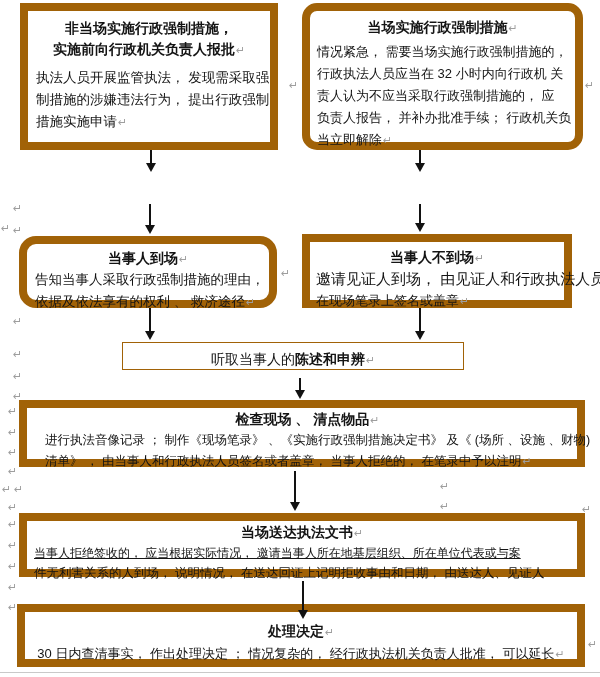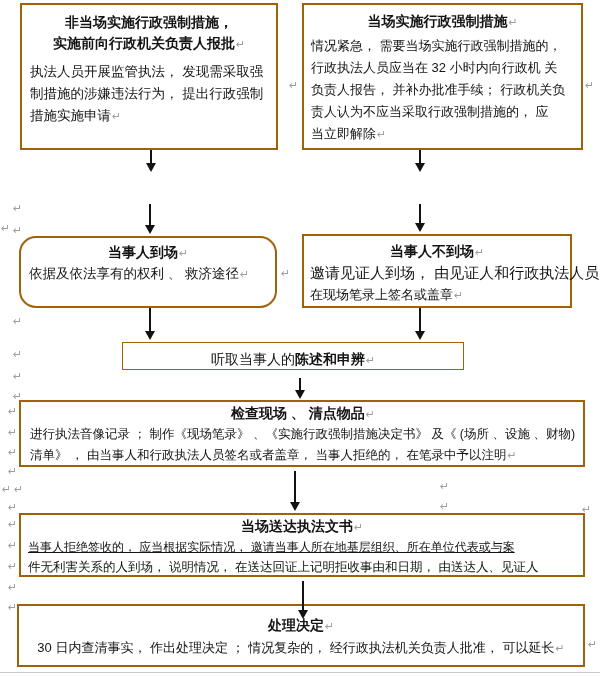--- a/index.html
+++ b/index.html
@@ -1,20 +1,20 @@
 <!DOCTYPE html>
 <html><head>
 <meta charset="utf-8">
 <style>
   html,body{margin:0;padding:0;background:#ffffff;}
   #canvas{
     position:relative;width:600px;height:677px;background:#ffffff;overflow:hidden;
     font-family:"Liberation Sans","DejaVu Sans",sans-serif;color:#141414;
   }
-  .fbox{position:absolute;background:#ffffff;border:2px solid #a16207;box-sizing:border-box;}
+  .fbox{position:absolute;background:#ffffff;border:8px solid #a16207;box-sizing:border-box;}
   .fbox.thin{border-width:1px;}
   .btitle{font-weight:bold;font-size:14px;text-align:center;white-space:nowrap;line-height:21px;}
   .line{white-space:nowrap;line-height:22px;font-size:13.5px;}
   .center{text-align:center;}
   .cr{color:#9e9e9e;font-size:11px;font-weight:normal;padding-left:1px;}
   .mark{position:absolute;color:#9e9e9e;font-size:11px;line-height:11px;}
   .shaft{position:absolute;width:2px;background:#121212;}
   .head{position:absolute;width:0;height:0;border-left:5px solid transparent;
         border-right:5px solid transparent;border-top:9px solid #121212;}
   .emph{font-weight:bold;}
@@ -27,47 +27,48 @@
 
   <div class="fbox" style="left:20px;top:3px;width:258px;height:147px;padding:7px 8px 0 8px;">
     <div class="btitle">非当场实施行政强制措施，</div>
     <div class="btitle"><span>实施前向行政机关负责人报批</span><span class="cr">↵</span></div>
     <div style="height:6px;"></div>
     <div class="line">执法人员开展监管执法， 发现需采取强</div>
     <div class="line">制措施的涉嫌违法行为， 提出行政强制</div>
     <div class="line"><span>措施实施申请</span><span class="cr">↵</span></div>
   </div>
 
-  <div class="fbox" style="left:302px;top:3px;width:281px;height:147px;padding:6px 7px 0 7px;">
+  <div class="fbox" style="left:302px;top:3px;width:281px;height:147px;padding:6px 7px 0 7px;border-radius:15px;">
     <div class="btitle"><span>当场实施行政强制措施</span><span class="cr">↵</span></div>
     <div style="height:2px;"></div>
     <div class="line" style="font-size:13px;line-height:22px;">情况紧急， 需要当场实施行政强制措施的，</div>
     <div class="line" style="font-size:13px;line-height:22px;">行政执法人员应当在 32 小时内向行政机 关</div>
+    <div class="line" style="font-size:13px;line-height:22px;">责人认为不应当采取行政强制措施的， 应</div>
     <div class="line" style="font-size:13px;line-height:22px;">负责人报告， 并补办批准手续； 行政机关负</div>
-    <div class="line" style="font-size:13px;line-height:22px;">责人认为不应当采取行政强制措施的， 应</div>
     <div class="line" style="font-size:13px;line-height:22px;"><span>当立即解除</span><span class="cr">↵</span></div>
   </div>
 
 
   <div class="fbox" style="left:19px;top:236px;width:258px;height:72px;padding:4px 8px 0 8px;border-radius:17px;">
     <div class="btitle" style="line-height:20px;"><span>当事人到场</span><span class="cr">↵</span></div>
+    <div class="line">告知当事人采取行政强制措施的理由，</div>
     <div class="line"><span>依据及依法享有的权利 、 救济途径</span><span class="cr">↵</span></div>
   </div>
 
   <div class="fbox" style="left:302px;top:234px;width:270px;height:74px;padding:5px 6px 0 6px;">
     <div class="btitle" style="line-height:20px;"><span>当事人不到场</span><span class="cr">↵</span></div>
     <div class="line" style="font-size:15px;text-align:right;">邀请见证人到场， 由见证人和行政执法人员</div>
     <div class="line" style="font-size:13px;"><span>在现场笔录上签名或盖章</span><span class="cr">↵</span></div>
   </div>
 
   <div class="fbox thin center" style="left:122px;top:342px;width:342px;height:28px;">
     <div class="line center" style="font-size:14px;line-height:33px;"><span>听取当事人的</span><span class="emph">陈述和申辨</span><span class="cr">↵</span></div>
   </div>
 
-  <div class="fbox" style="left:19px;top:400px;width:566px;height:67px;padding:2px 7px 0 9px;">
+  <div class="fbox" style="left:19px;top:400px;width:566px;height:67px;padding:2px 7px 0 18px;">
     <div class="btitle" style="line-height:19px;"><span>检查现场 、 清点物品</span><span class="cr">↵</span></div>
     <div class="line" style="font-size:12.5px;line-height:21px;">进行执法音像记录 ； 制作《现场笔录》 、《实施行政强制措施决定书》 及《 (场所 、设施 、财物)</div>
     <div class="line" style="font-size:12.5px;line-height:21px;"><span>清单》 ， 由当事人和行政执法人员签名或者盖章， 当事人拒绝的， 在笔录中予以注明</span><span class="cr">↵</span></div>
   </div>
 
   <div class="fbox" style="left:19px;top:513px;width:566px;height:64px;padding:2px 7px 0 7px;">
     <div class="btitle" style="line-height:19px;"><span>当场送达执法文书</span><span class="cr">↵</span></div>
     <div class="line" style="font-size:12px;line-height:20px;text-decoration:underline;">当事人拒绝签收的， 应当根据实际情况， 邀请当事人所在地基层组织、所在单位代表或与案</div>
     <div class="line" style="font-size:12.5px;line-height:20px;">件无利害关系的人到场， 说明情况， 在送达回证上记明拒收事由和日期， 由送达人、见证人</div>
   </div>

